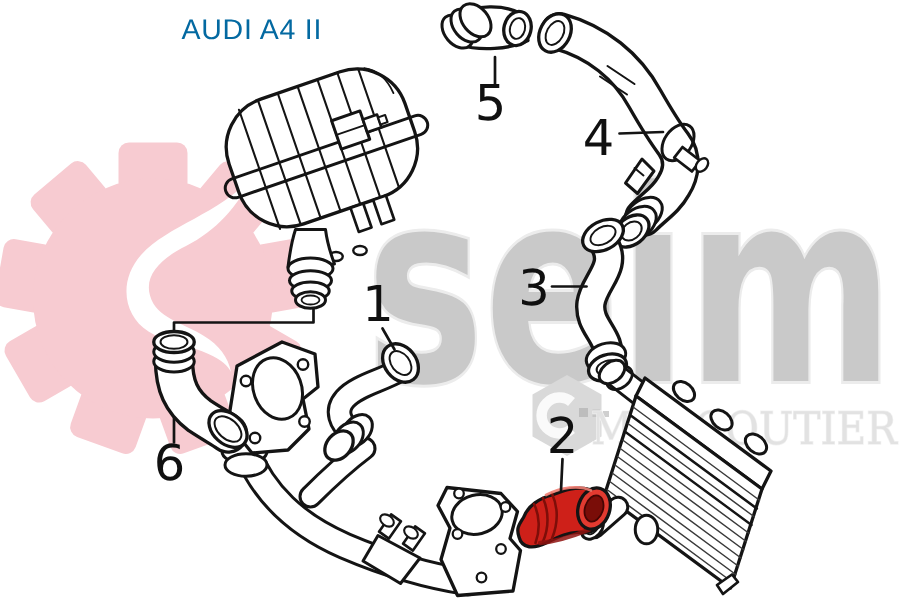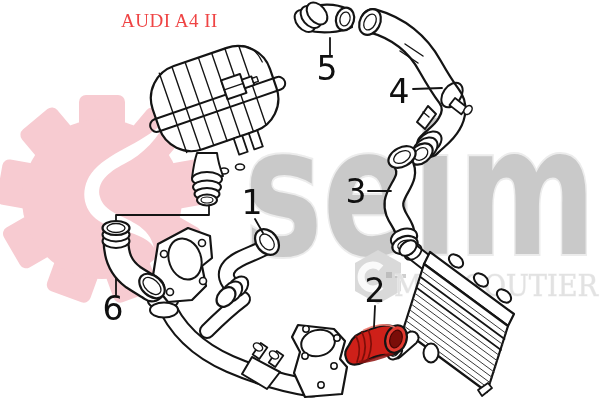--- a/index.html
+++ b/index.html
@@ -2,22 +2,22 @@
 <html><head>
 <meta charset="utf-8">
 <style>
   html,body{margin:0;padding:0;background:#ffffff;}
   #canvas{position:relative;width:600px;height:400px;overflow:hidden;background:#fff;
           font-family:"Liberation Sans",sans-serif;}
   #canvas svg{position:absolute;left:0;top:0;}
   #wm{z-index:1;}
   #art{z-index:2;}
   .label-layer{position:absolute;left:0;top:0;width:600px;height:400px;z-index:3;pointer-events:none;}
-  .title{position:absolute;left:121px;top:10px;font-size:19px;letter-spacing:.5px;color:#ef4444;
-         font-family:Liberation Serif, serif;white-space:nowrap;}
+  .title{position:absolute;left:121px;top:10px;font-size:19px;letter-spacing:.5px;color:#0369a1;
+         font-family:Liberation Sans, sans-serif;white-space:nowrap;}
   .pnum{position:absolute;font-family:"DejaVu Sans",sans-serif;font-size:33px;color:#101010;
         transform:translateX(-50%);line-height:1;}
   .p1{left:252px;top:186px;} .p2{left:375px;top:274px;} .p3{left:356px;top:175px;}
   .p4{left:399px;top:75px;}  .p5{left:327px;top:52px;}  .p6{left:113px;top:292px;}
 </style>
 </head>
 <body>
 
 <div id="canvas">
 

